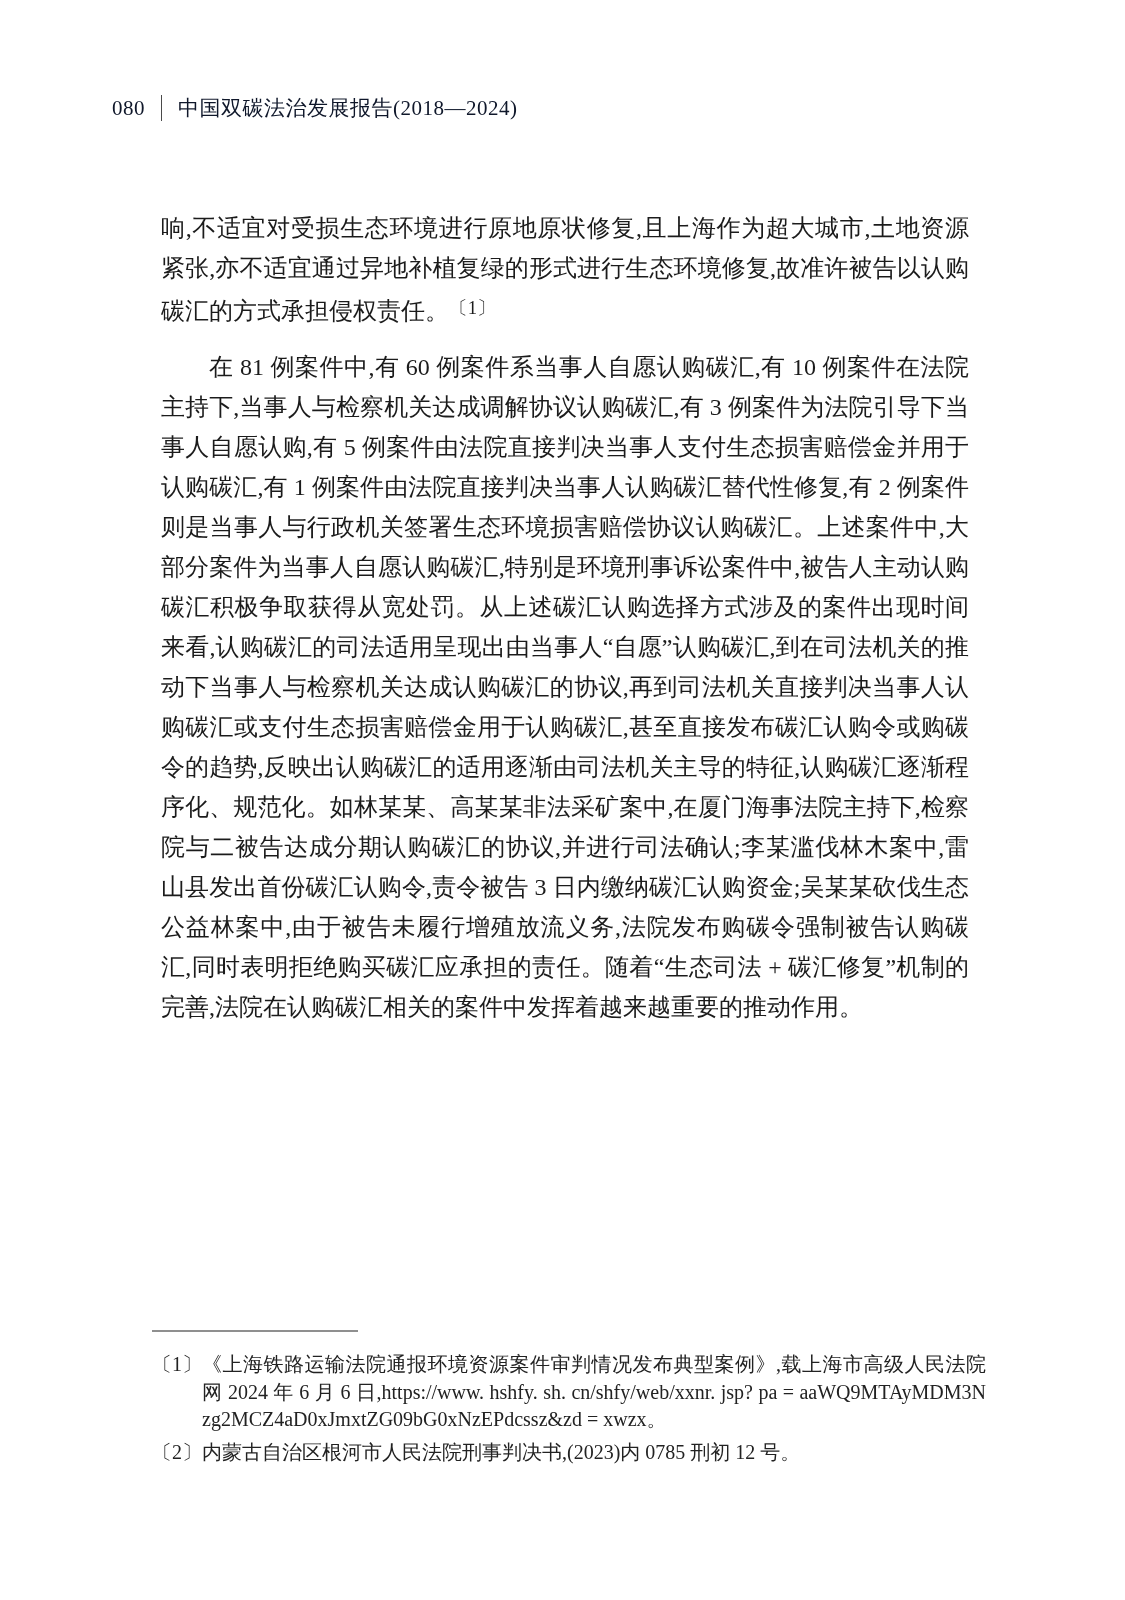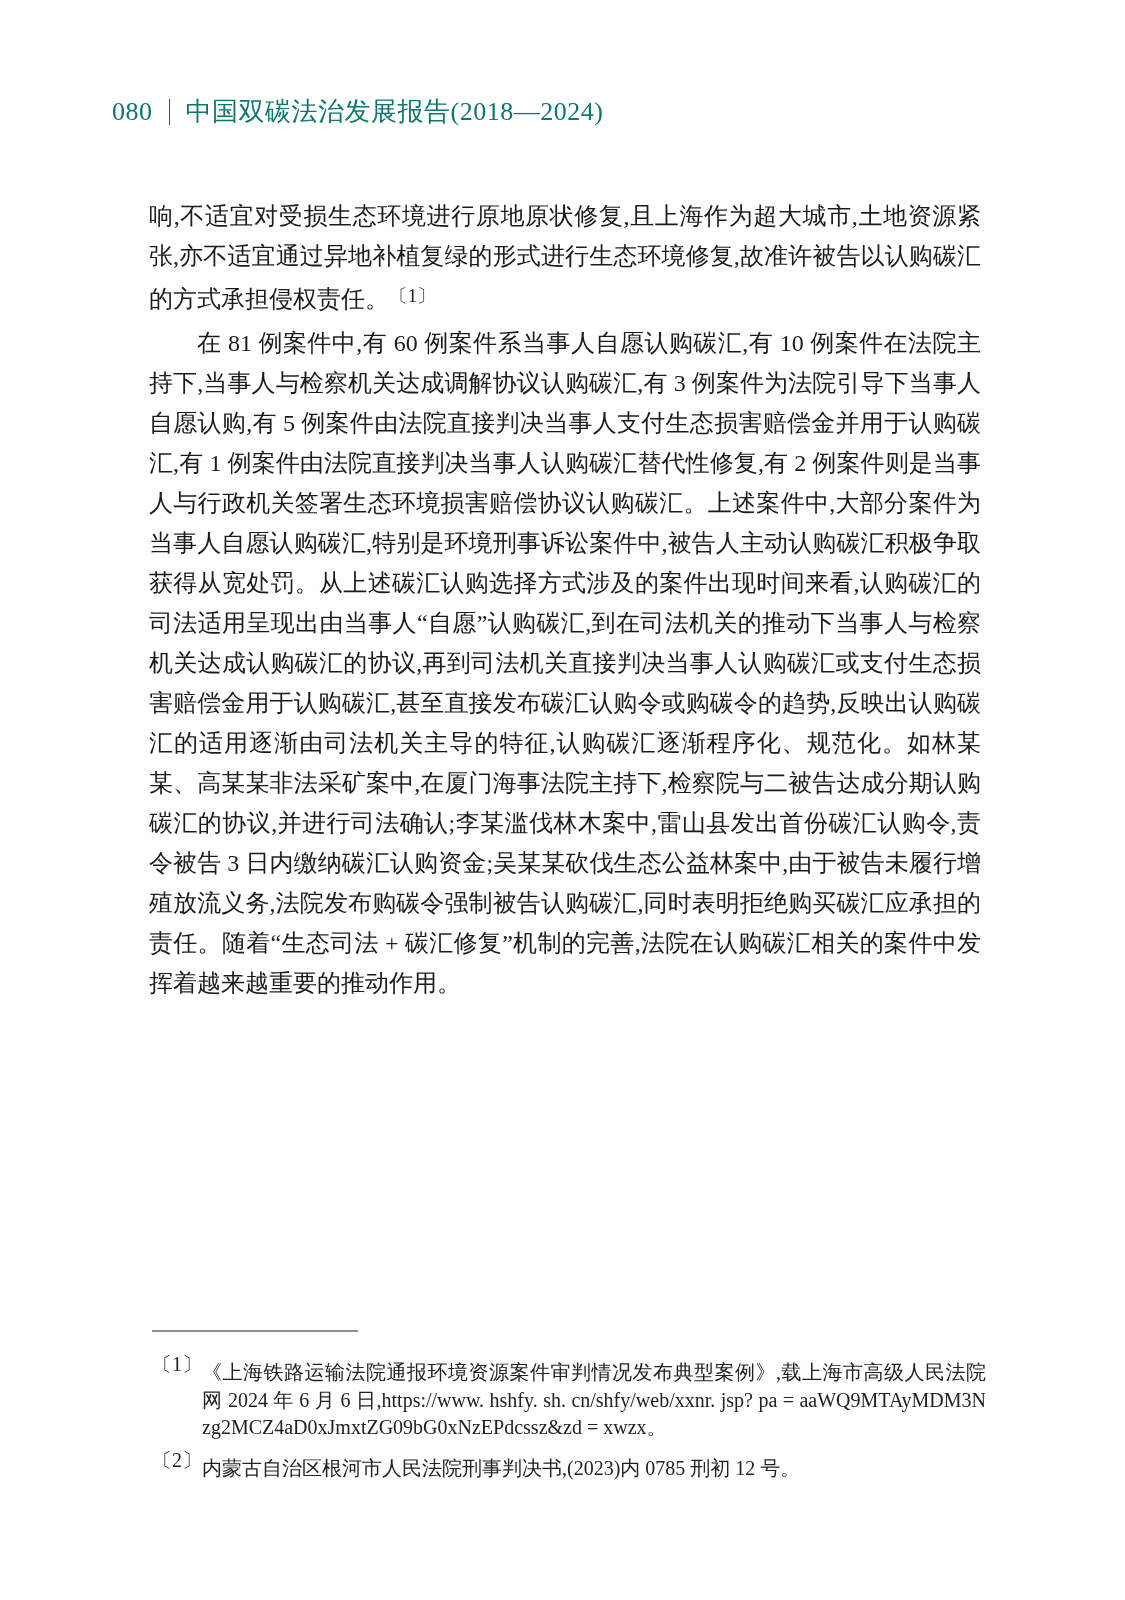--- a/index.html
+++ b/index.html
@@ -11,41 +11,41 @@
     font-family: "Liberation Serif", "DejaVu Serif", serif;
     color: #1d1d1d;
     overflow: hidden;
   }
   .page-header {
     position: absolute;
     top: 94px;
     left: 112px;
     display: flex;
     align-items: center;
-    font-size: 26px;
-    color: #0f766e;
+    font-size: 21px;
+    color: #0f172a;
     letter-spacing: 0.5px;
   }
   .page-header .vbar {
     width: 1px;
     height: 26px;
     background: #4a4a4a;
     margin: 0 16px;
   }
   .body-text {
     position: absolute;
     top: 192px;
     left: 145px;
     width: 840px;
     font-size: 24px;
     line-height: 40px;
     text-align: justify;
     color: #1b1b1b;
   }
-  .body-text p { margin: 4px; }
+  .body-text p { margin: 16px; }
   .indent { text-indent: 2em; }
   .fnref {
     font-size: 0.78em;
     vertical-align: 0.25em;
     letter-spacing: 0;
   }
   .fn-rule {
     position: absolute;
     left: 152px;
     top: 1330px;
@@ -57,21 +57,21 @@
     position: absolute;
     left: 152px;
     top: 1351px;
     width: 834px;
     font-size: 20px;
     line-height: 27.5px;
     color: #222222;
   }
   .fn { display: flex; margin-bottom: 5px; }
   .fn-marker { flex: 0 0 50px; }
-  .fn-text { flex: 1; text-align: justify; word-break: break-all; margin-top: 8px; }
+  .fn-text { flex: 1; text-align: justify; word-break: break-all; }
 </style>
 </head>
 <body>
 
 <header class="page-header">
   <span>080</span>
   <span class="vbar"></span>
   <span>中国双碳法治发展报告(2018—2024)</span>
 </header>
 

